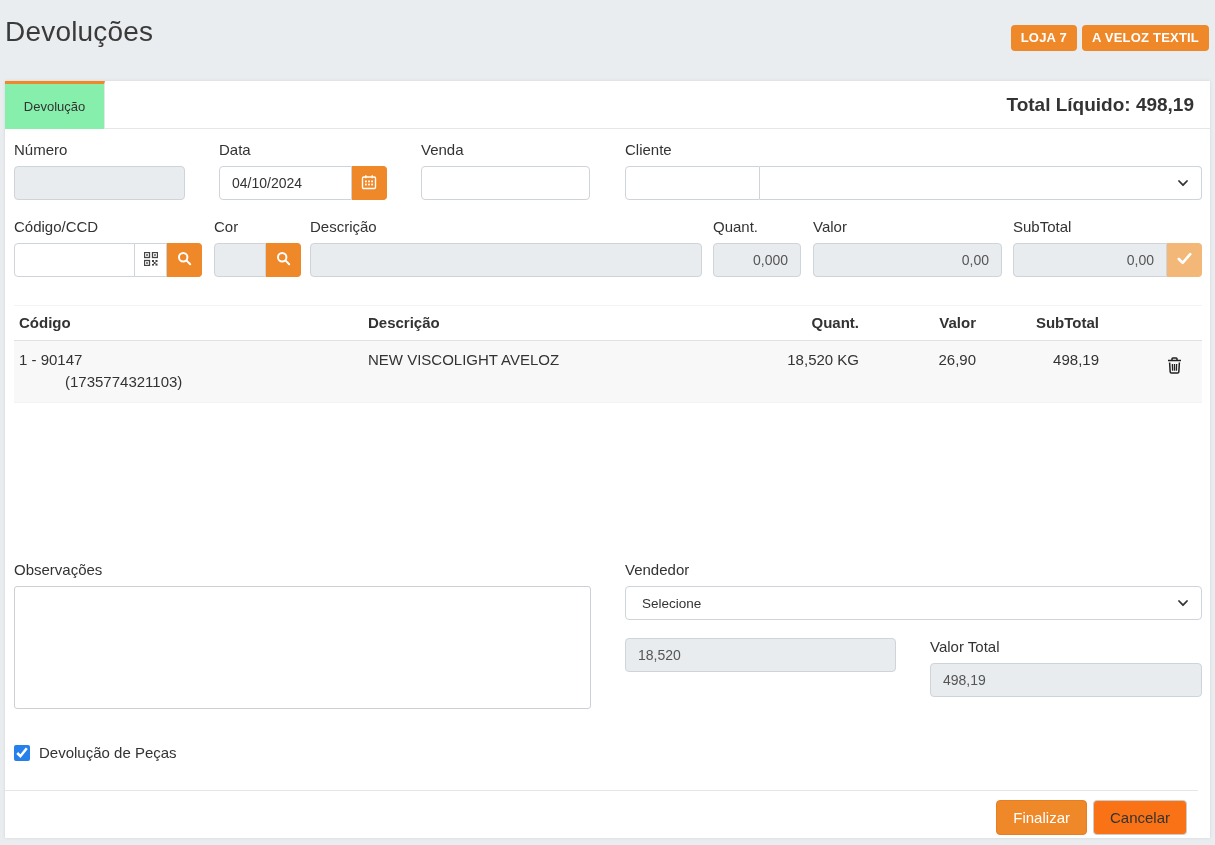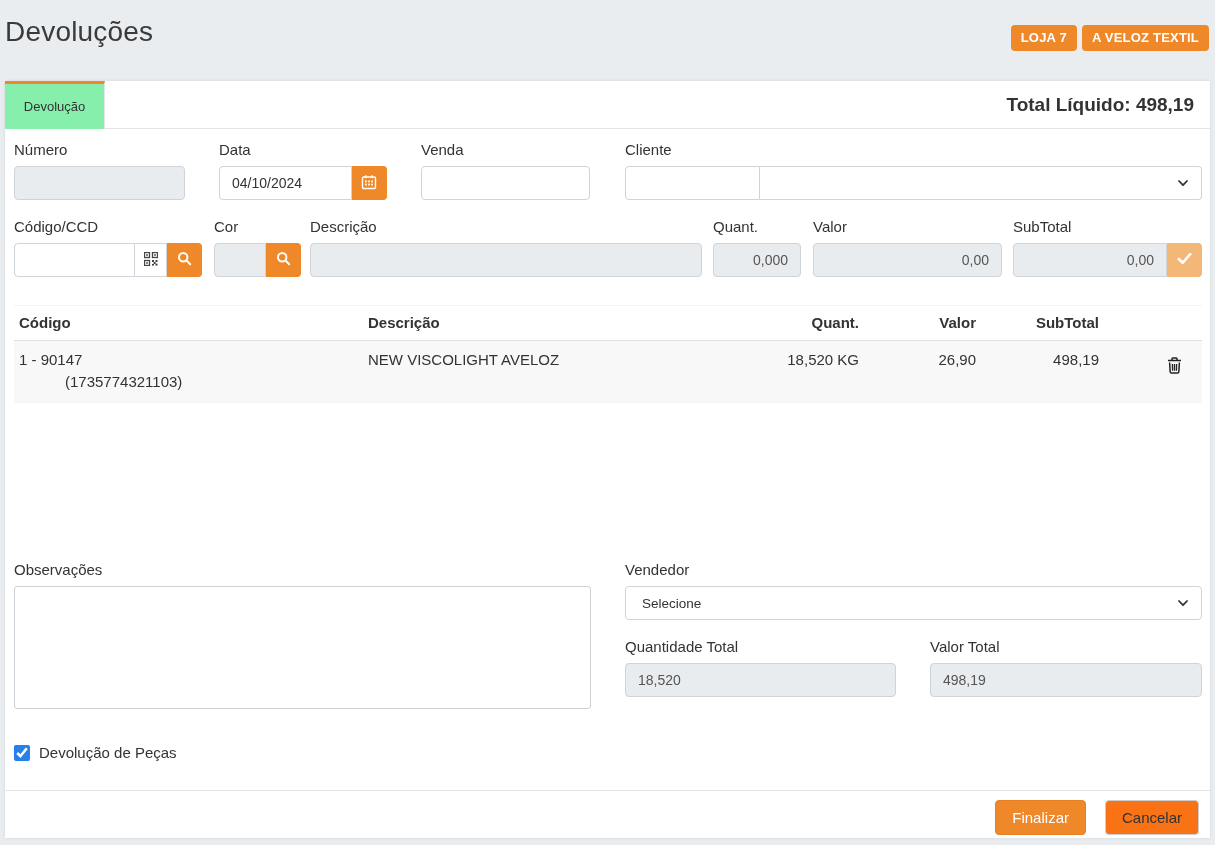--- a/index.html
+++ b/index.html
@@ -89,24 +89,24 @@
   .trash-btn { background: none; border: none; cursor: pointer; padding: 2px; margin-top: 4px; }
   
   textarea.ctl { height: 123px; padding: 8px 12px; resize: none; border-color: #ccd0d4; border-radius: 3px; }
   .check-row { position: absolute; left: 9px; top: 663px; display: flex; align-items: center; gap: 9px; }
   .check-row input[type="checkbox"] {
     width: 16px; height: 16px; accent-color: #2680eb; cursor: pointer;
   }
   .check-row label { font-size: 15px; color: #333; cursor: pointer; }
   
   .card-footer {
-    position: absolute; left: 0; right: 0; bottom: 0; height: 48px;
+    position: absolute; left: 0; right: 12px; bottom: 0; height: 48px;
     border-top: 1px solid #e4e7ea; background: #fff;
     display: flex; justify-content: flex-end; align-items: flex-start;
-    gap: 19px; padding: 9px 11px 0 0;
+    gap: 6px; padding: 9px 11px 0 0;
   }
   .btn {
     height: 35px; border-radius: 4px; font-size: 15px; font-family: inherit;
     cursor: pointer; padding: 0 16px;
   }
   .btn-primary { background: #ef8829; border: 1px solid #e67e22; color: #fff; }
   .btn-default { background: #f97316; border: 1px solid #ccc; color: #333; }
 </style>
 </head>
 <body>
@@ -296,21 +296,20 @@
       <span>Selecione</span>
       <span class="chev">
         <svg width="12" height="12" viewBox="0 0 12 12" fill="none">
             <path d="M2 4 L6 8.2 L10 4" stroke="#333" stroke-width="1.8" stroke-linecap="round" stroke-linejoin="round"></path>
           </svg>
       </span>
     </div>
   </div>
 
   <div class="fg" style="left:620px; top:557px; width:271px;">
-    <label>Quantidade Total</label>
     <input class="ctl" disabled="" value="18,520" style="">
   </div>
 
   <div class="fg" style="left:925px; top:557px; width:272px;">
     <label>Valor Total</label>
     <input class="ctl" disabled="" value="498,19" style="">
   </div>
 
   <div class="check-row">
     <input type="checkbox" id="chk-pecas" checked="true" style="">

